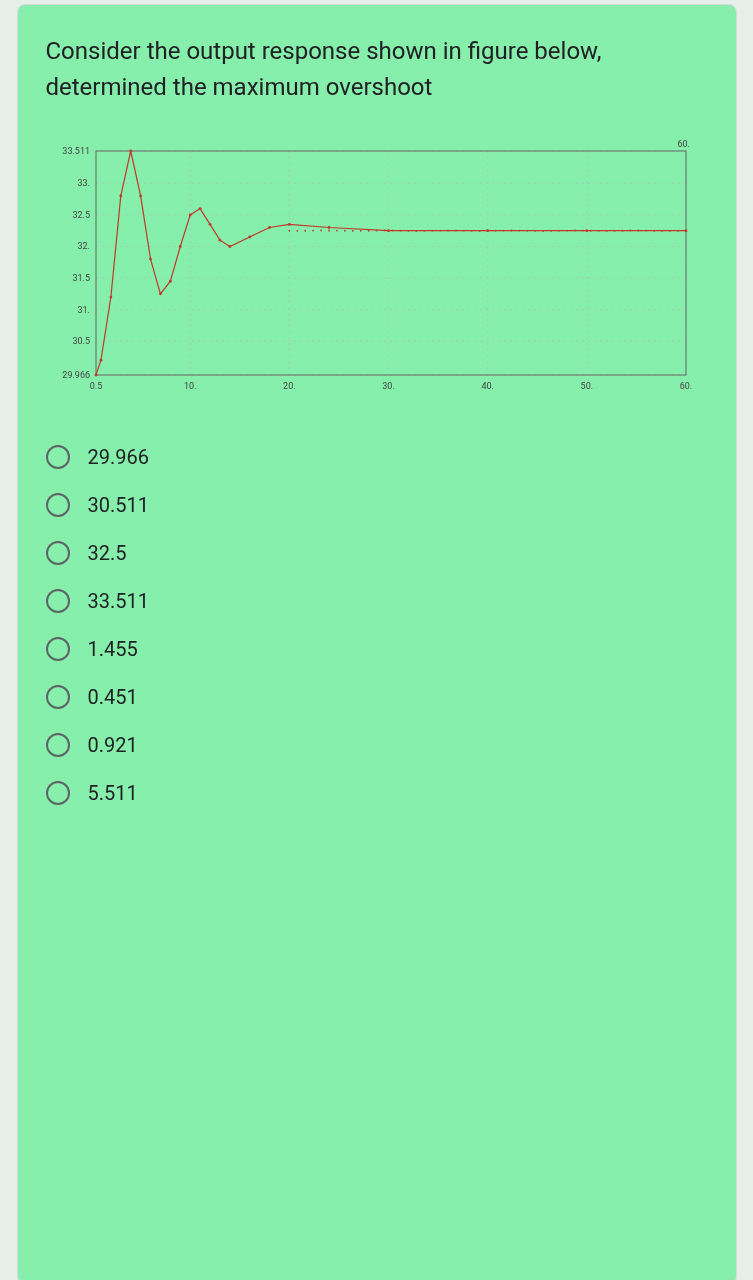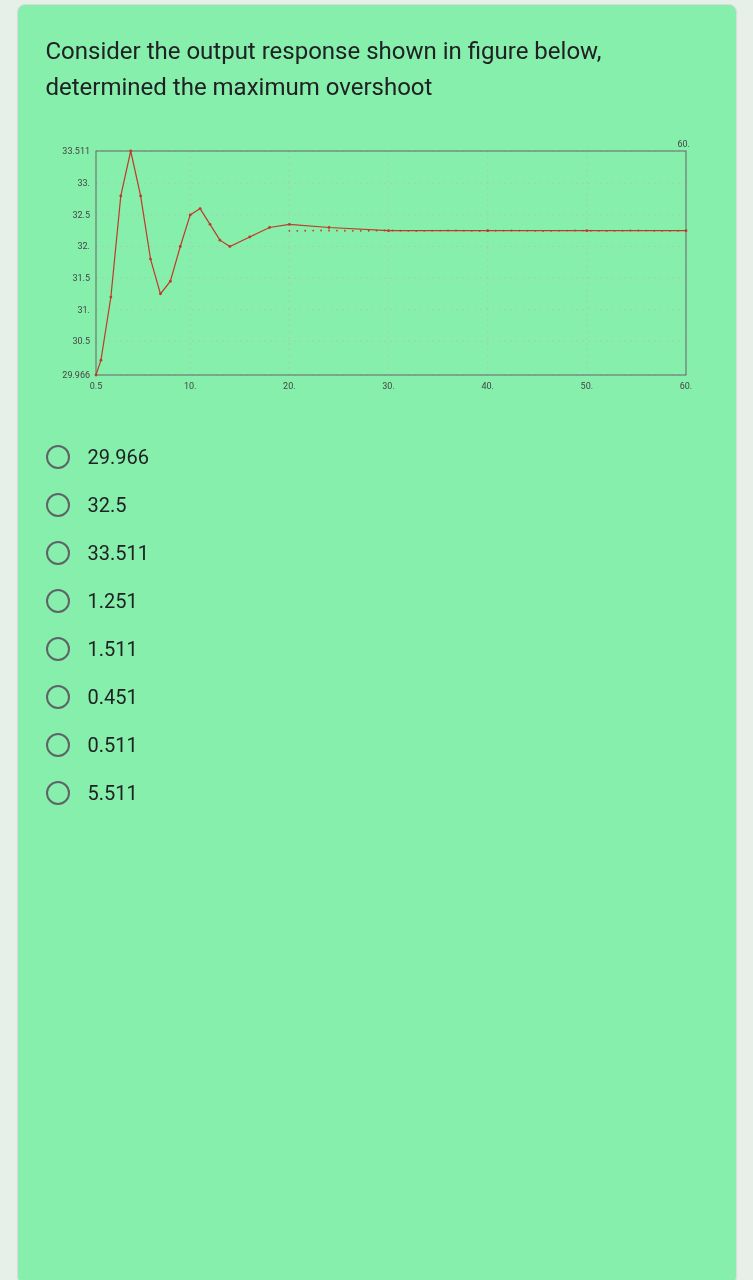--- a/index.html
+++ b/index.html
@@ -174,41 +174,41 @@
       </svg>
   </div>
 
   <div class="options" id="options">
       <div class="option">
         <div class="radio"></div>
         <span class="opt-label">29.966</span>
       </div>
       <div class="option">
         <div class="radio"></div>
+        <span class="opt-label">30.511</span>
+      </div>
+      <div class="option">
+        <div class="radio"></div>
         <span class="opt-label">32.5</span>
       </div>
       <div class="option">
         <div class="radio"></div>
         <span class="opt-label">33.511</span>
       </div>
       <div class="option">
         <div class="radio"></div>
-        <span class="opt-label">1.251</span>
-      </div>
-      <div class="option">
-        <div class="radio"></div>
-        <span class="opt-label">1.511</span>
+        <span class="opt-label">1.455</span>
       </div>
       <div class="option">
         <div class="radio"></div>
         <span class="opt-label">0.451</span>
       </div>
       <div class="option">
         <div class="radio"></div>
-        <span class="opt-label">0.511</span>
+        <span class="opt-label">0.921</span>
       </div>
       <div class="option">
         <div class="radio"></div>
         <span class="opt-label">5.511</span>
       </div>
     </div>
 
 </div>
 
 </body></html>

